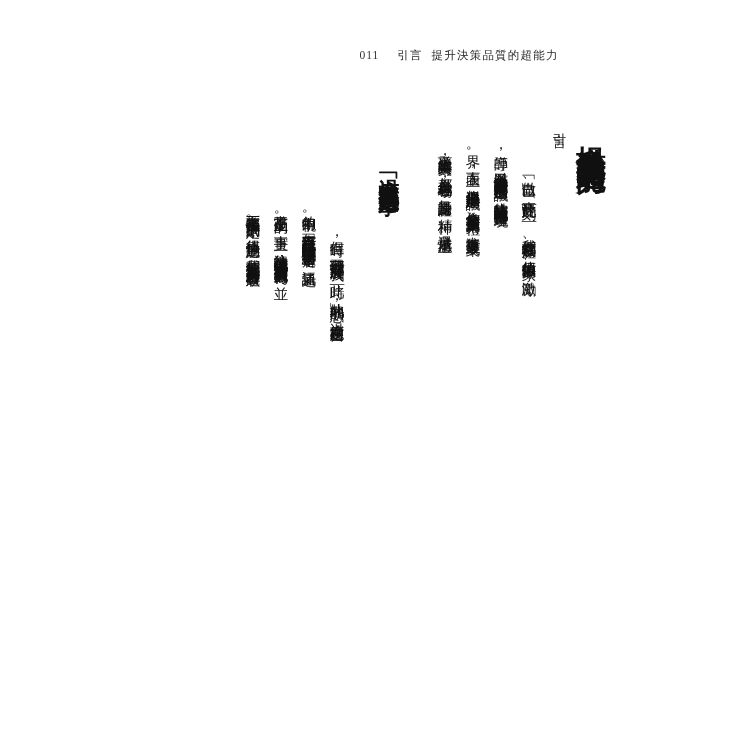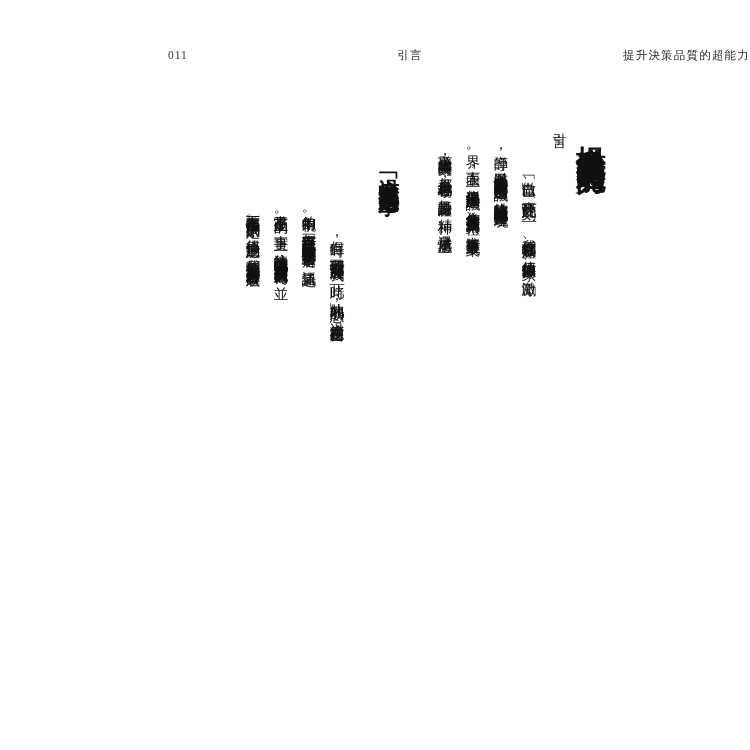--- a/index.html
+++ b/index.html
@@ -25,21 +25,21 @@
 
   
   .header {
     position: absolute;
     top: 44px;
     left: 0;
     width: 750px;
     height: 22px;
     display: flex;
     align-items: center;
-    justify-content: space-between;
+    justify-content: center;
     padding-left: 168px;
     box-sizing: border-box;
     font-size: 11.5px;
     letter-spacing: 0.6px;
     color: #2a2a2a;
   }
   .header .folio {
     font-family: "Liberation Serif", serif;
     font-size: 11.5px;
     letter-spacing: 1px;

